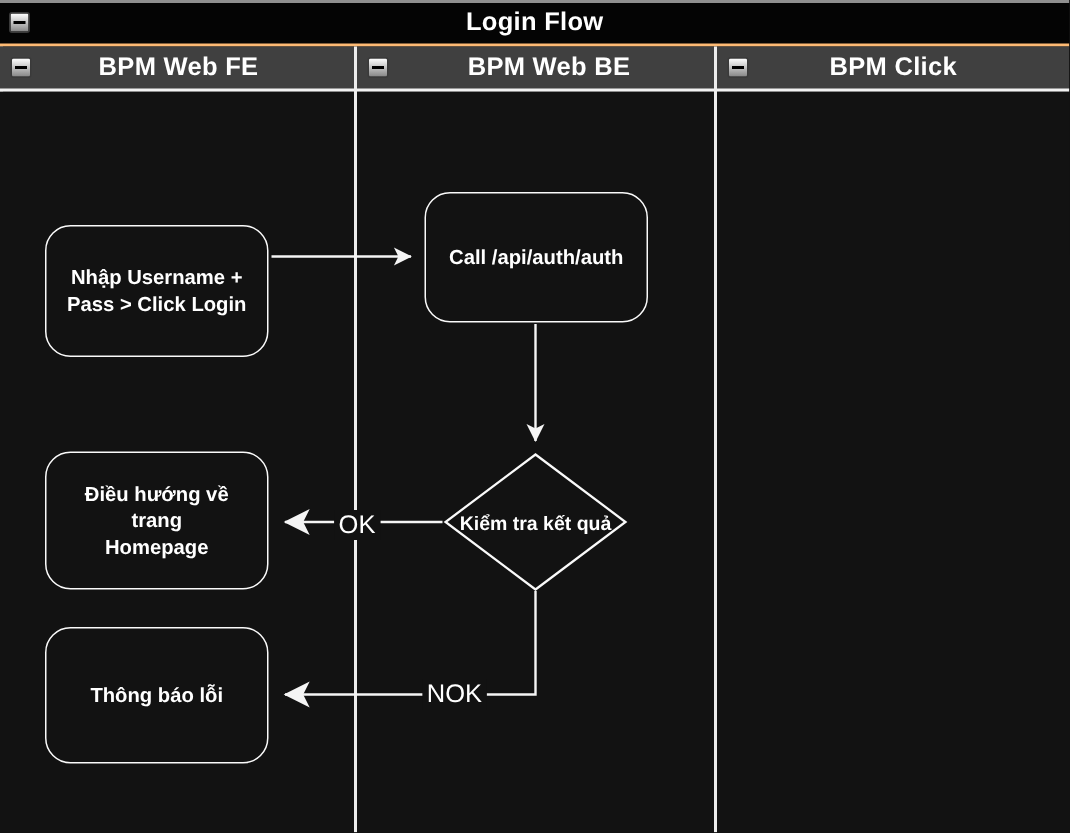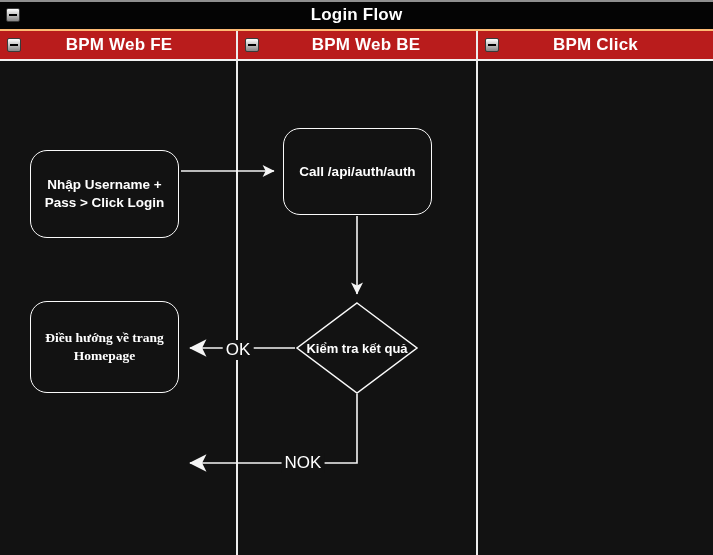--- a/index.html
+++ b/index.html
@@ -16,21 +16,21 @@
     background:#040404;border-bottom:2px solid #fdba74;
   }
   .pool-title{
     position:absolute;left:0;right:0;top:0;bottom:1px;
     display:flex;align-items:center;justify-content:center;
     font-weight:bold;font-size:17px;letter-spacing:.2px;
   }
 
   .lane-header-row{
     position:absolute;left:0;top:31px;width:713px;height:30px;box-sizing:border-box;
-    background:#b91c1c;border-bottom:2px solid #f2f2f2;
+    background:#404040;border-bottom:2px solid #f2f2f2;
   }
   .lane-header{
     position:absolute;top:0;height:28px;
     display:flex;align-items:center;justify-content:center;
     font-weight:bold;font-size:17px;letter-spacing:.2px;
   }
 
   .collapse-btn{
     position:absolute;width:14px;height:14px;box-sizing:border-box;border-radius:2px;
     background:linear-gradient(#ffffff,#878787);border:1px solid #3a3a3a;
@@ -115,20 +115,21 @@
     <polygon points="357,303 417,348 357,393 297,348" fill="#121212" stroke="#fafafa" stroke-width="1.5"></polygon>
   </svg>
 
   <div class="node" style="left:30px;top:126px;width:149px;height:88px;margin-top:24px;">Nhập Username +
 Pass &gt; Click Login</div>
 
   <div class="node" style="left:283px;top:128px;width:149px;height:87px;">Call /api/auth/auth</div>
 
   <div class="diamond-label">Kiểm tra kết quả</div>
 
-  <div class="node" style="left:30px;top:301px;width:149px;height:92px;font-family:Liberation Serif, serif;">Điều hướng về trang
+  <div class="node" style="left:30px;top:301px;width:149px;height:92px;">Điều hướng về trang
 Homepage</div>
 
+  <div class="node" style="left:30px;top:418px;width:149px;height:91px;">Thông báo lỗi</div>
 
   <div class="edge-label" style="left:238px;top:350px;">OK</div>
   <div class="edge-label" style="left:303px;top:463px;">NOK</div>
 
 </div>
 
 </body></html>

